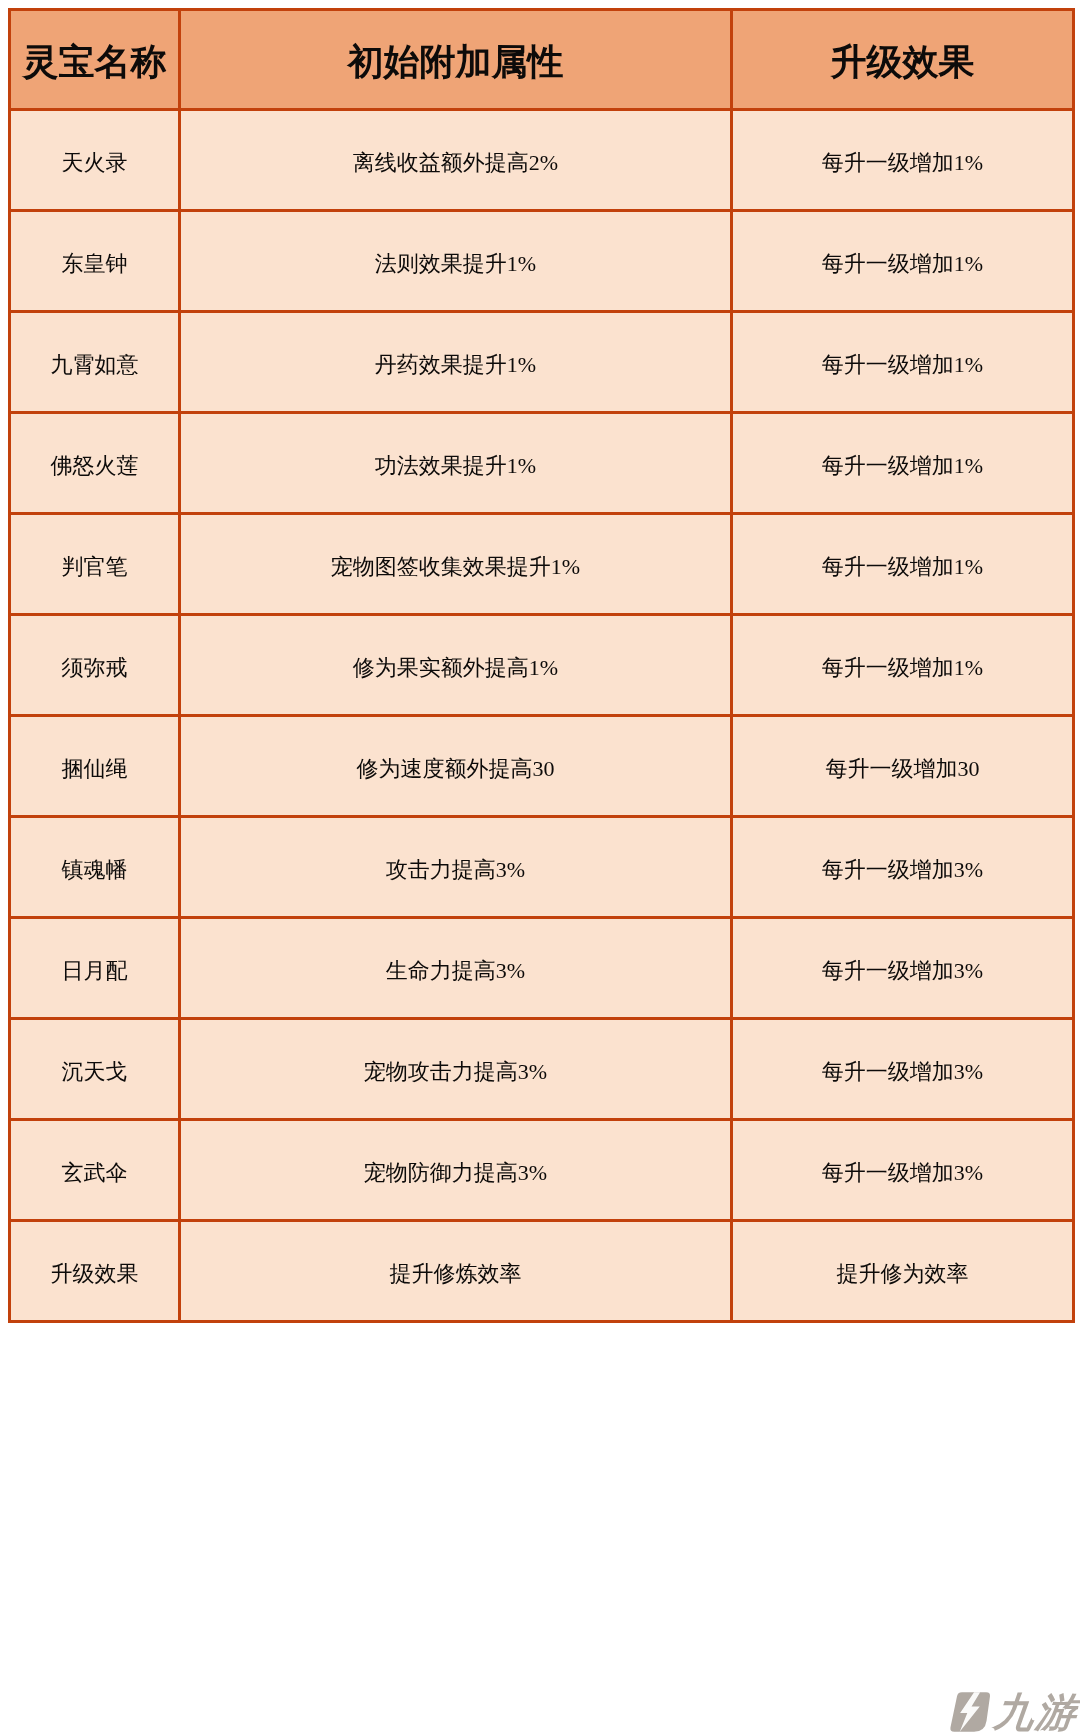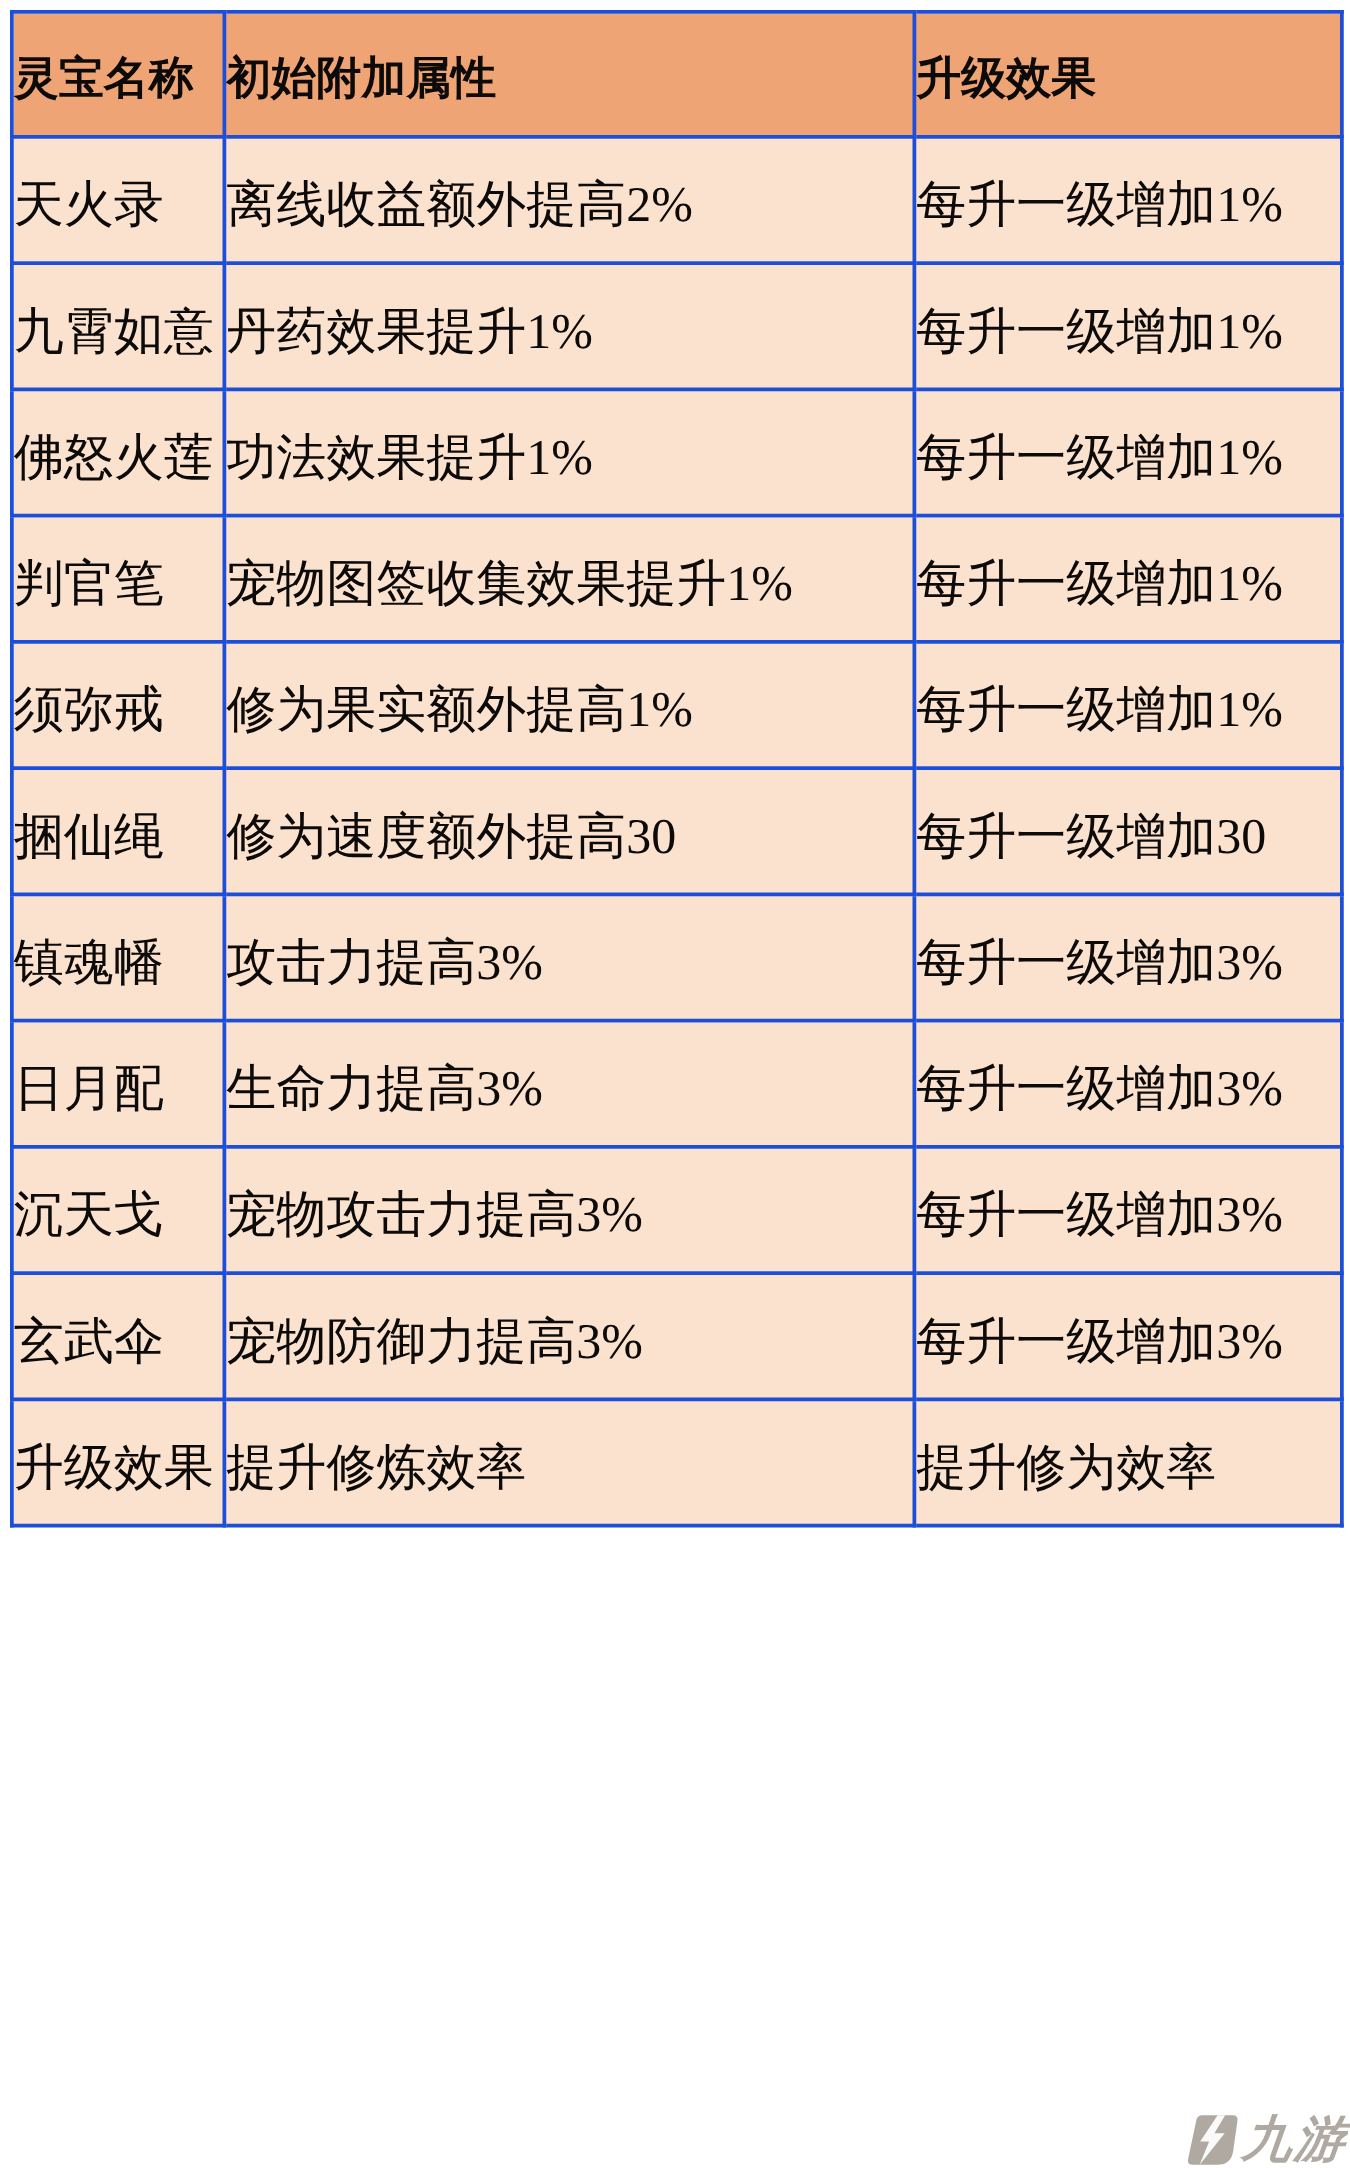--- a/index.html
+++ b/index.html
@@ -13,38 +13,38 @@
   .page { position: relative; width: 1080px; height: 1734px; }
 
   table.treasure-table {
     position: absolute;
     left: 8px; top: 8px;
     width: 1064px;
     border-collapse: collapse;
     table-layout: fixed;
   }
   .treasure-table th, .treasure-table td {
-    border: 3px solid #1d4ed8;
-    text-align: left;
+    border: 3px solid #c2410c;
+    text-align: center;
     vertical-align: middle;
     color: #0d0b0a;
     padding-top: 6px;
     overflow: hidden;
     white-space: nowrap;
   }
   .treasure-table th {
     background: #efa476;
     height: 100px;
     font-size: 36px;
     font-weight: bold;
   }
   .treasure-table td {
     background: #fbe2cf;
     height: 101px;
-    font-size: 40px;
+    font-size: 22px;
     font-weight: normal;
   }
   col.c-name    { width: 170px; }
   col.c-initial { width: 552px; }
   col.c-upgrade { width: 342px; }
 
   
   .wm-box {
     position: absolute;
     left: 902px; top: 1676px;
@@ -87,20 +87,25 @@
       <tr>
         <th>灵宝名称</th>
         <th>初始附加属性</th>
         <th>升级效果</th>
       </tr>
     </thead>
     <tbody>
         <tr>
       <td>天火录</td>
       <td>离线收益额外提高2%</td>
+      <td>每升一级增加1%</td>
+    </tr>
+        <tr>
+      <td>东皇钟</td>
+      <td>法则效果提升1%</td>
       <td>每升一级增加1%</td>
     </tr>
         <tr>
       <td>九霄如意</td>
       <td>丹药效果提升1%</td>
       <td>每升一级增加1%</td>
     </tr>
         <tr>
       <td>佛怒火莲</td>
       <td>功法效果提升1%</td>

